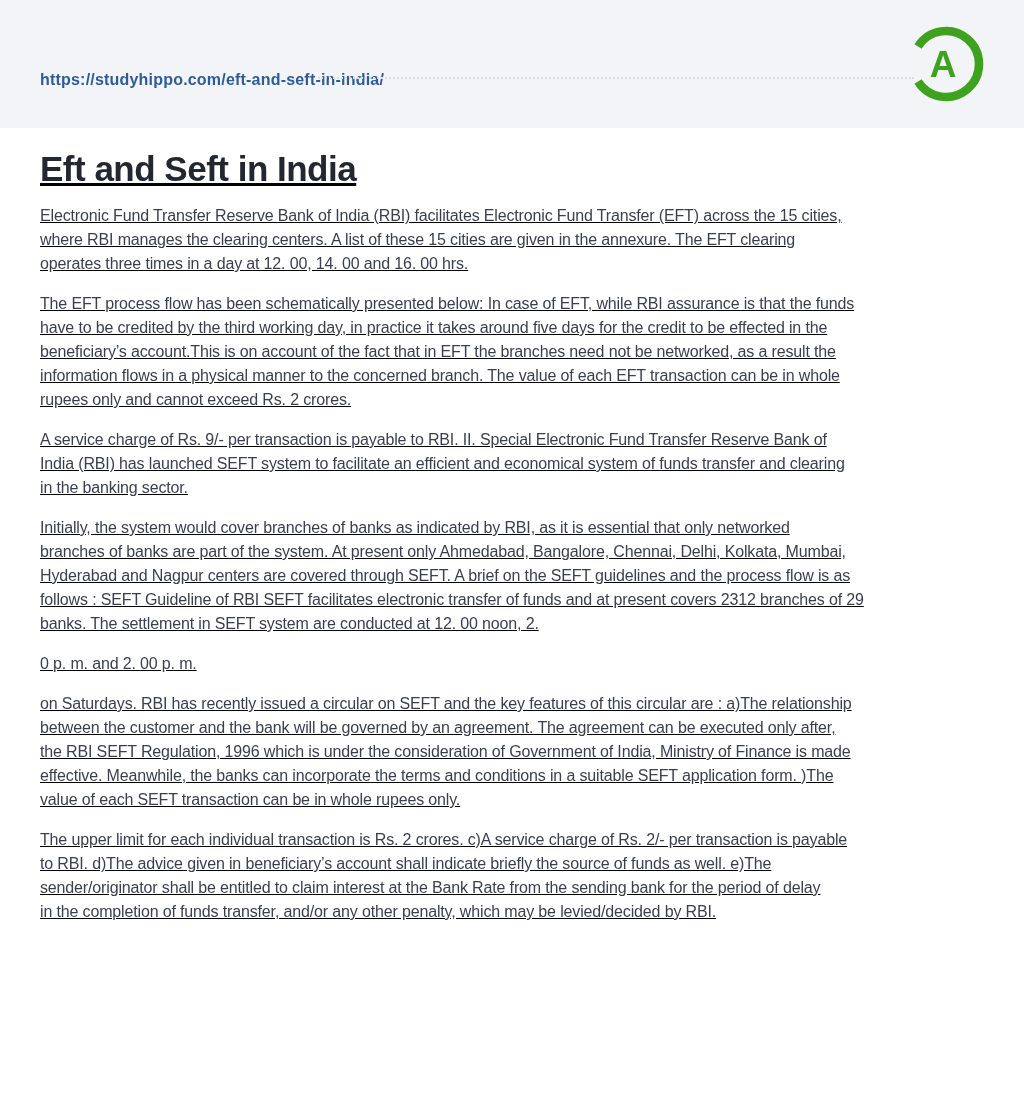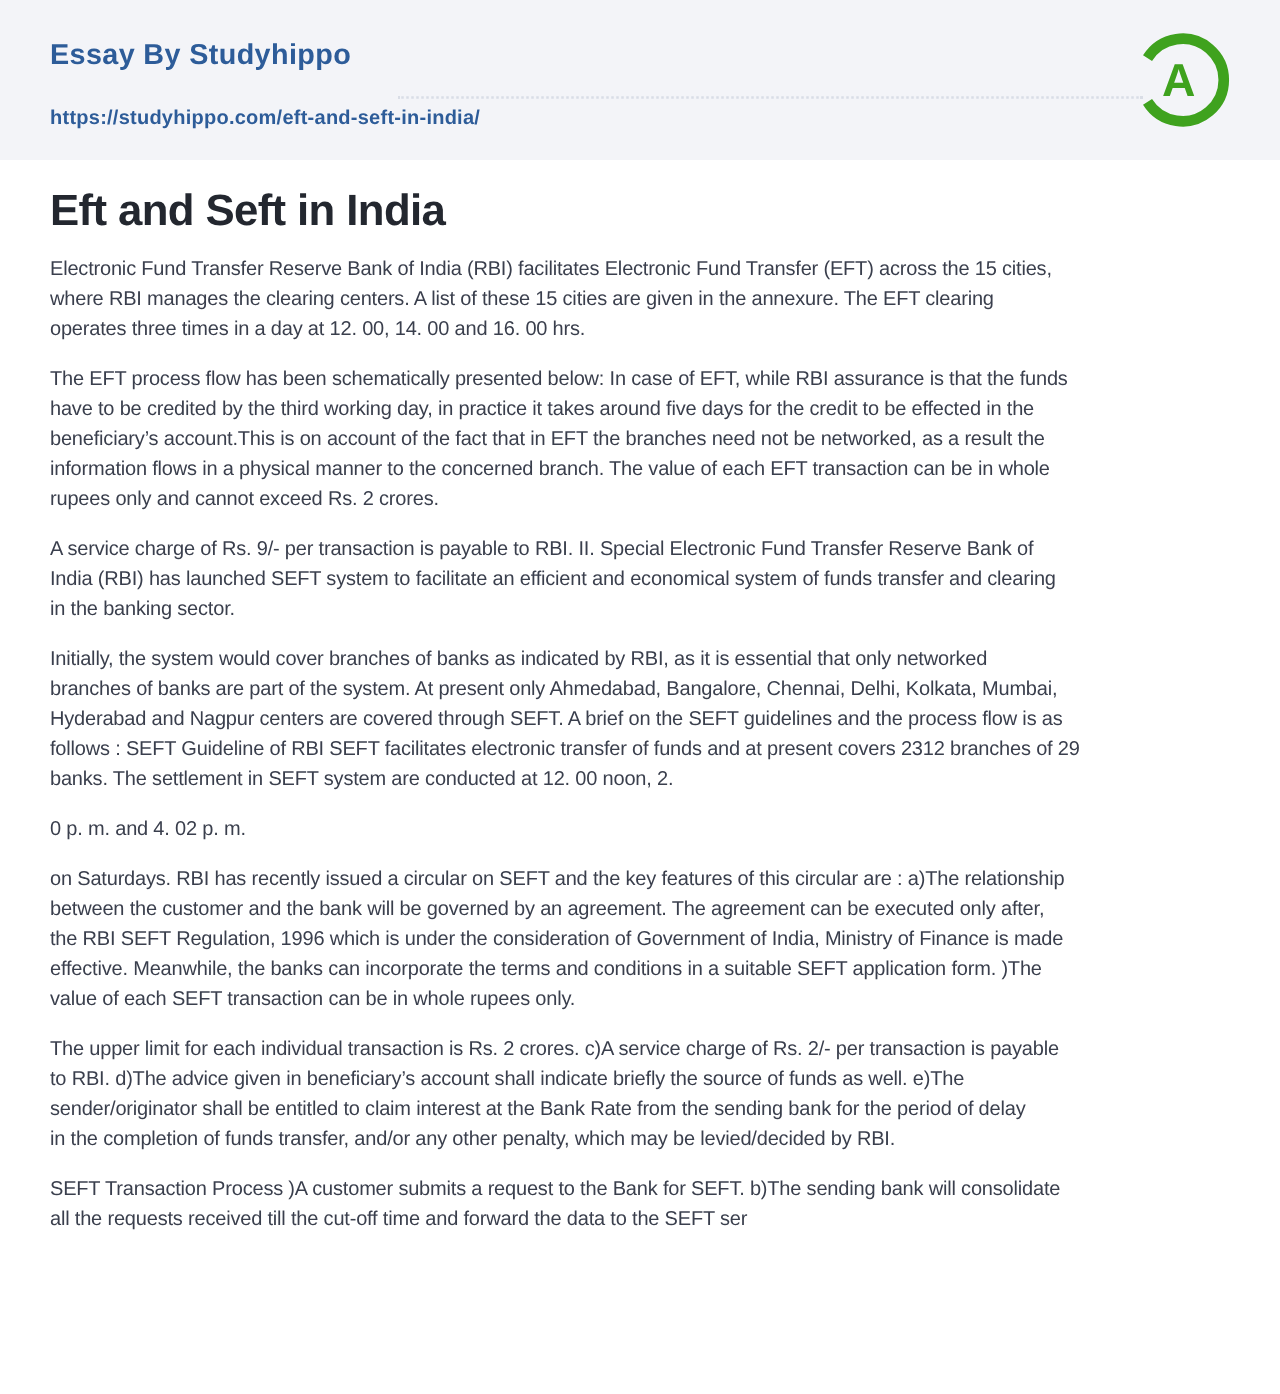--- a/index.html
+++ b/index.html
@@ -48,21 +48,21 @@
   }
   .dotted-line {
     position: absolute;
     top: 77px;
     left: 318px;
     right: 110px;
     border-top: 2px dotted var(--dot_color);
   }
   .logo-link { display: block; width: 76px; height: 76px; }
   .logo { width: 76px; height: 76px; display: block; }
-  main { padding: 20px 40px 0; }
+  main { padding: 20px 40px 0; text-decoration: underline; }
   h1 {
     color: var(--heading_color);
     font-size: 35px;
     font-weight: bold;
     letter-spacing: -0.5px;
     line-height: 42px;
     margin-bottom: 14px;
   }
   p {
     color: var(--body_color);
@@ -72,21 +72,20 @@
     margin-bottom: 16px;
     max-width: 944px;
     white-space: pre-line;
   }
 </style>
 </head>
 <body>
 
 <header class="header">
   <div class="header-left">
-    <div class="brand">Essay By Studyhippo</div>
     <a class="site-url" href="#">https://studyhippo.com/eft-and-seft-in-india/</a>
   </div>
   <div class="dotted-line"></div>
   <a class="logo-link" href="#">
     <svg class="logo" viewBox="0 0 76 76">
       <path d="M 10.02 20.51 A 33 33 0 1 1 10.02 55.49" fill="none" stroke="#3fa21e" stroke-width="8.5" stroke-linecap="butt"></path>
       <text x="35" y="50.5" text-anchor="middle" font-family="Liberation Sans, sans-serif" font-size="37" font-weight="600" fill="#3fa21e">A</text>
     </svg>
   </a>
 </header>
@@ -102,25 +101,23 @@
 information flows in a physical manner to the concerned branch. The value of each EFT transaction can be in whole
 rupees only and cannot exceed Rs. 2 crores.</p>
   <p>A service charge of Rs. 9/- per transaction is payable to RBI. II. Special Electronic Fund Transfer Reserve Bank of
 India (RBI) has launched SEFT system to facilitate an efficient and economical system of funds transfer and clearing
 in the banking sector.</p>
   <p>Initially, the system would cover branches of banks as indicated by RBI, as it is essential that only networked
 branches of banks are part of the system. At present only Ahmedabad, Bangalore, Chennai, Delhi, Kolkata, Mumbai,
 Hyderabad and Nagpur centers are covered through SEFT. A brief on the SEFT guidelines and the process flow is as
 follows : SEFT Guideline of RBI SEFT facilitates electronic transfer of funds and at present covers 2312 branches of 29
 banks. The settlement in SEFT system are conducted at 12. 00 noon, 2.</p>
-  <p>0 p. m. and 4. 02 p. m.</p>
+  <p>0 p. m. and 2. 00 p. m.</p>
   <p>on Saturdays. RBI has recently issued a circular on SEFT and the key features of this circular are : a)The relationship
 between the customer and the bank will be governed by an agreement. The agreement can be executed only after,
 the RBI SEFT Regulation, 1996 which is under the consideration of Government of India, Ministry of Finance is made
 effective. Meanwhile, the banks can incorporate the terms and conditions in a suitable SEFT application form. )The
 value of each SEFT transaction can be in whole rupees only.</p>
   <p>The upper limit for each individual transaction is Rs. 2 crores. c)A service charge of Rs. 2/- per transaction is payable
 to RBI. d)The advice given in beneficiary’s account shall indicate briefly the source of funds as well. e)The
 sender/originator shall be entitled to claim interest at the Bank Rate from the sending bank for the period of delay
 in the completion of funds transfer, and/or any other penalty, which may be levied/decided by RBI.</p>
-  <p>SEFT Transaction Process )A customer submits a request to the Bank for SEFT. b)The sending bank will consolidate
-all the requests received till the cut-off time and forward the data to the SEFT ser</p>
 </main>
 
 </body></html>

